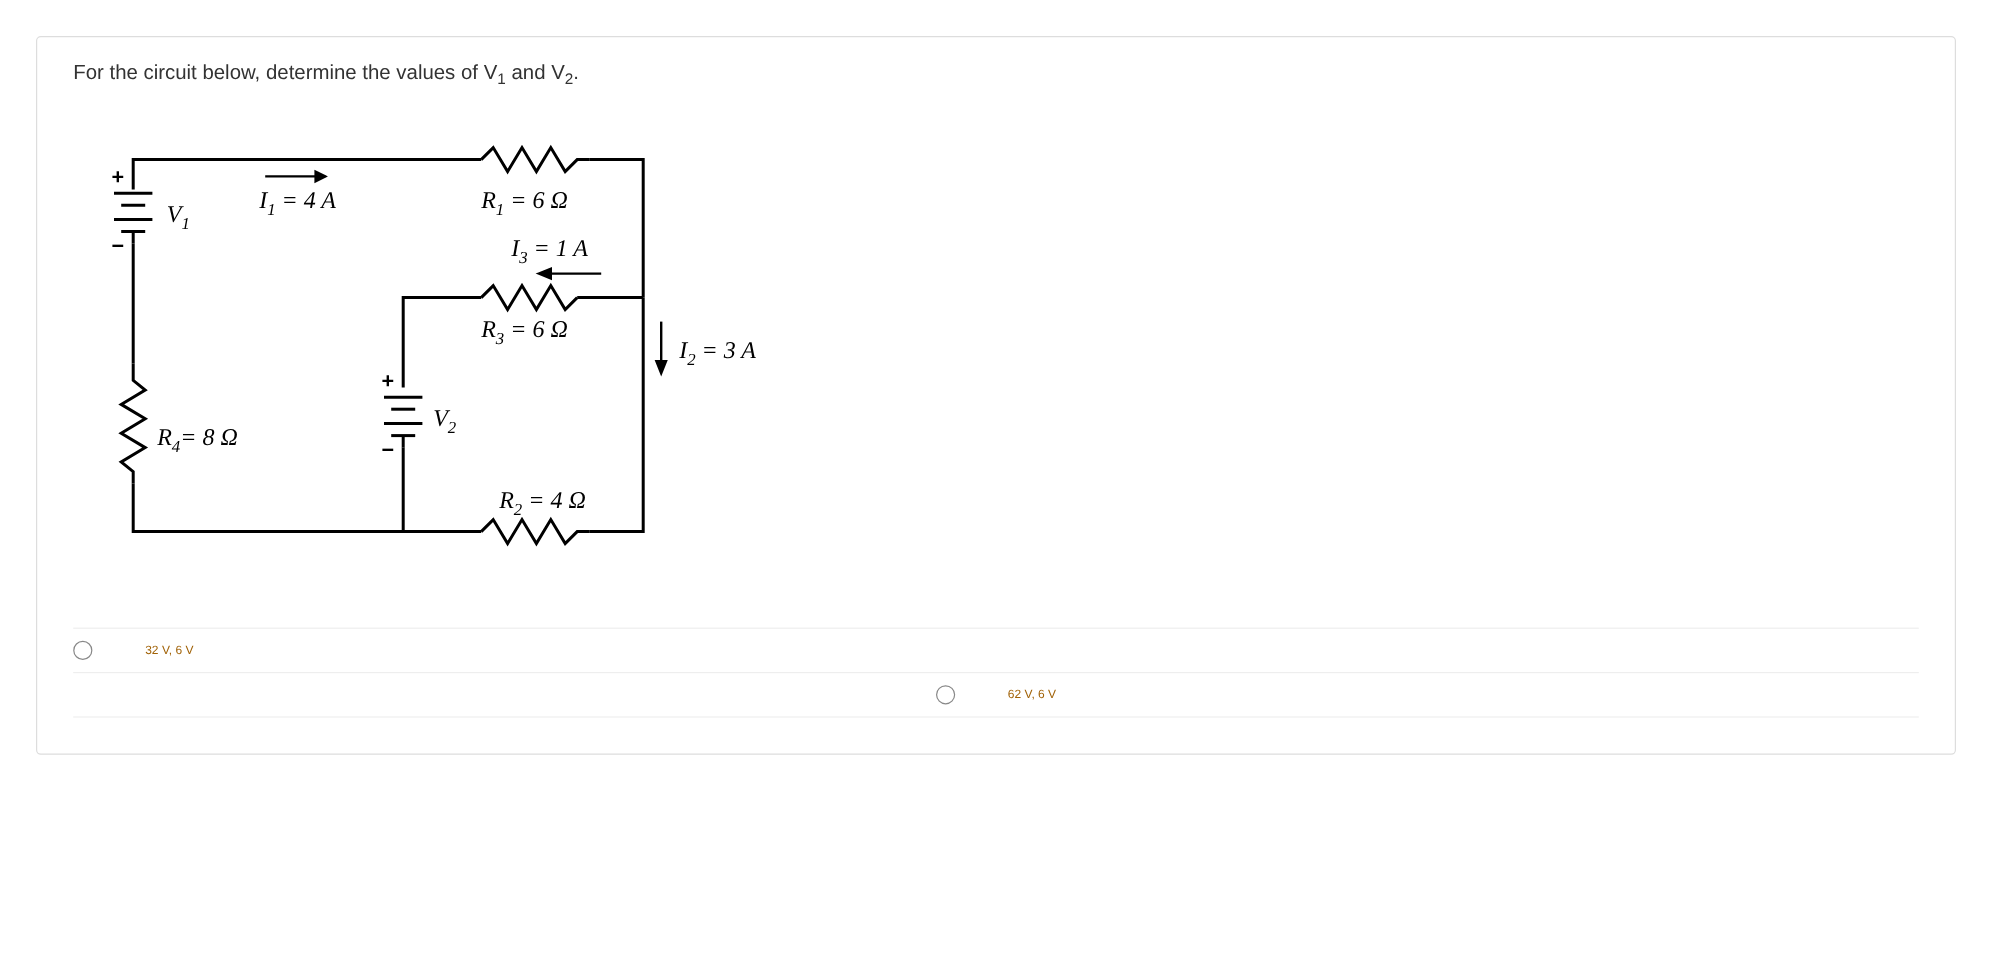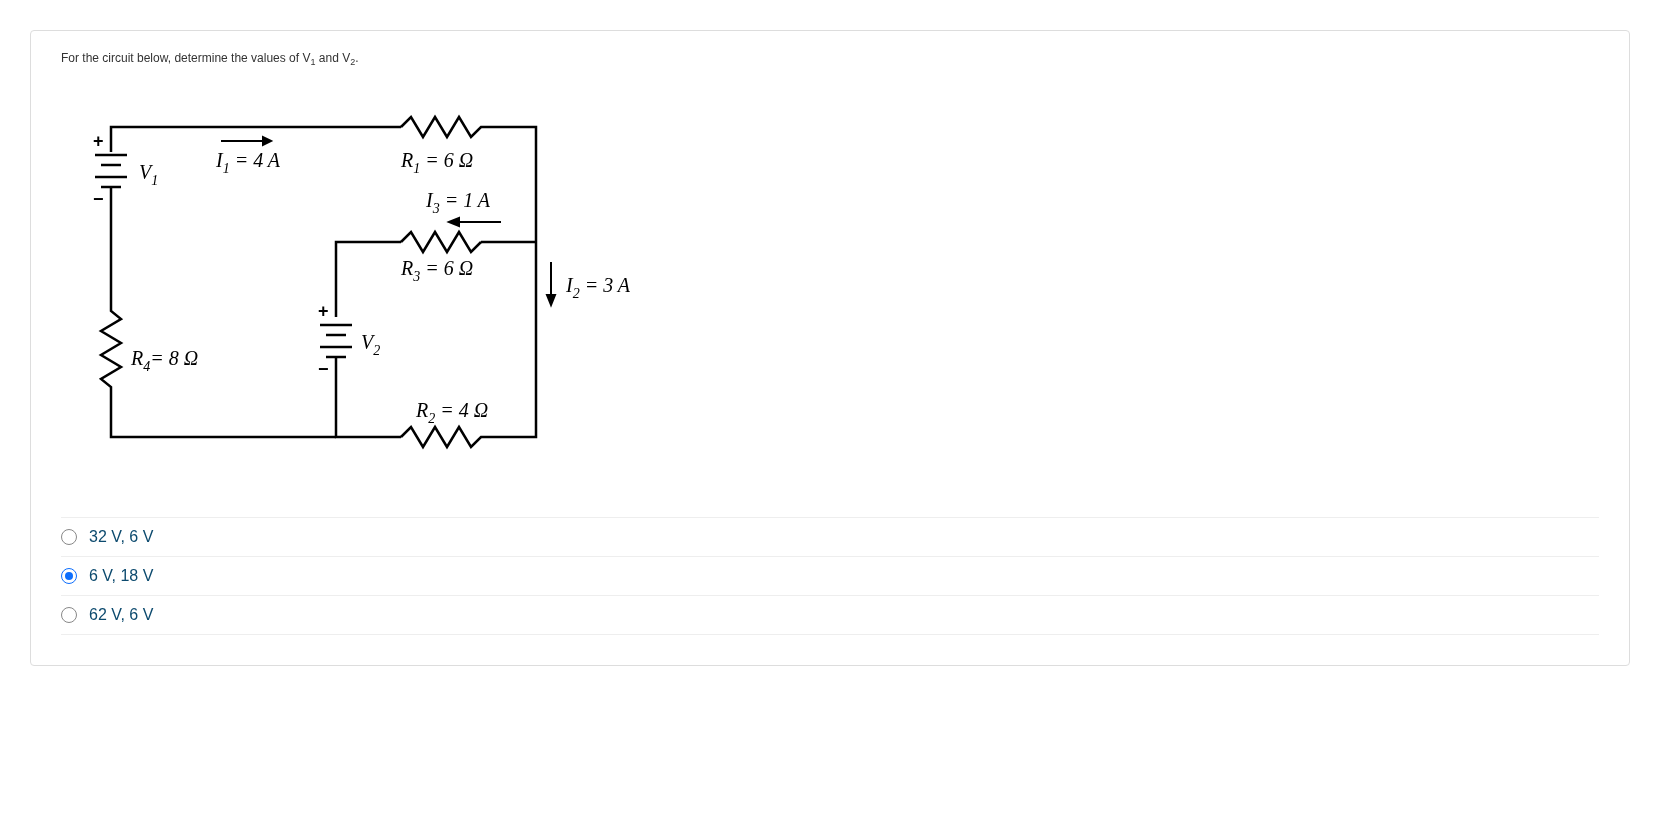--- a/index.html
+++ b/index.html
@@ -13,21 +13,21 @@
       padding: 30px;
       color: #333;
     }
     .container {
       border: 1px solid #ddd;
       border-radius: 4px;
       padding: 20px 30px 30px 30px;
       max-width: 1600px;
     }
     .question-text {
-      font-size: 12px;
+      font-size: 17px;
       margin-bottom: 30px;
       color: #333;
     }
     .sub {
       font-size: 0.75em;
       vertical-align: sub;
     }
     .circuit-area {
       margin-left: 10px;
       margin-bottom: 40px;
@@ -40,20 +40,21 @@
     }
     .option-row {
       display: flex;
       align-items: center;
       padding: 10px 0;
       border-top: 1px solid #eee;
       gap: 12px;
     }
     .option-row:last-child {
       border-bottom: 1px solid #eee;
+      justify-content: center;
     }
     .radio {
       width: 16px;
       height: 16px;
       border: 1.5px solid #888;
       border-radius: 50%;
       display: inline-flex;
       align-items: center;
       justify-content: center;
       flex-shrink: 0;
@@ -63,22 +64,23 @@
     }
     .radio.selected::after {
       content: '';
       width: 8px;
       height: 8px;
       background: #0d6efd;
       border-radius: 50%;
       display: block;
     }
     .option-label {
-      font-size: 16px;
-      color: #0c4a6e;
+      font-size: 10px;
+      color: #a16207;
+      margin-left: 32px;
     }
   </style>
 </head>
 <body>
 
 <div class="container">
   <div class="question-text">
     <span>For the circuit below, determine the values of V</span><span class="sub">1</span><span> and V</span><span class="sub">2</span><span>.</span>
   </div>
 
@@ -158,21 +160,17 @@
       <text x="60" y="268" font-size="20" font-style="italic" font-family="serif"><tspan>R</tspan><tspan dy="6" font-size="14">4</tspan><tspan dy="-6">= 8 Ω</tspan></text>
     </svg>
   </div>
 
   <div class="options">
     <div class="option-row">
       <span class="radio"></span>
       <span class="option-label">32 V, 6 V</span>
     </div>
     <div class="option-row">
-      <span class="radio selected"></span>
-      <span class="option-label">6 V, 18 V</span>
-    </div>
-    <div class="option-row">
       <span class="radio"></span>
       <span class="option-label">62 V, 6 V</span>
     </div>
   </div>
 </div>
 
 </body></html>

